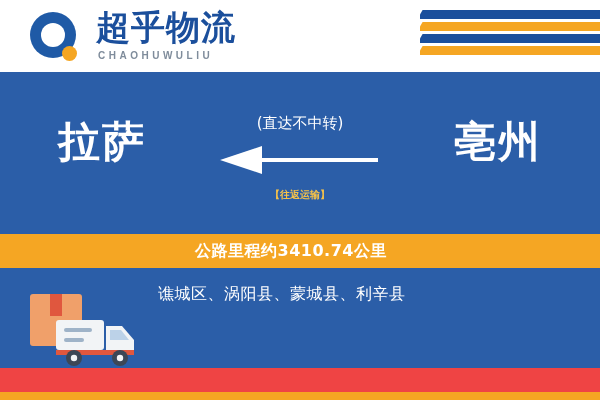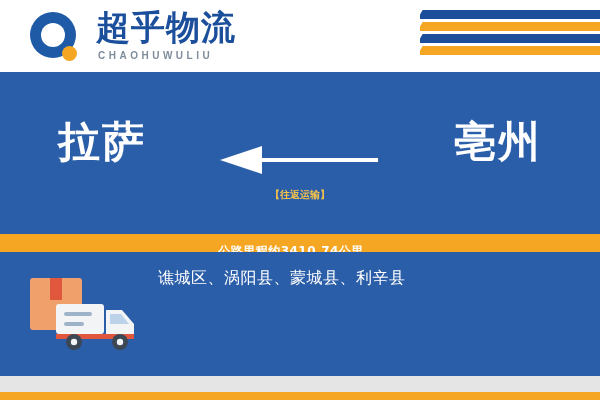--- a/index.html
+++ b/index.html
@@ -5,21 +5,21 @@
   html,body{margin:0;padding:0;}
   body{
     width:600px;height:400px;
     font-family:"Liberation Sans","DejaVu Sans",sans-serif;
     background:#ffffff;
     overflow:hidden;
   }
   .poster{
     position:relative;
     width:600px;height:400px;
-    background:#e5e5e5;
+    background:#ef4444;
   }
 
   
   .header{
     position:absolute;left:0;top:0;width:600px;height:72px;
     background:#ffffff;
   }
   .logo-mark{
     position:absolute;left:30px;top:12px;width:54px;height:54px;
   }
@@ -95,29 +95,29 @@
   }
 
   
   .band{
     position:absolute;left:0;top:234px;width:600px;height:34px;
     background:#f5a623;
     display:flex;align-items:center;justify-content:center;
   }
   .band-text{
     font-family:"DejaVu Sans",sans-serif;
-    font-size:12px;font-weight:bold;color:#ffffff;
+    font-size:16px;font-weight:bold;color:#ffffff;
     letter-spacing:0.5px;
     white-space:nowrap;
   }
   .band-gap{display:inline-block;width:18px;}
 
   
   .bottom{
-    position:absolute;left:0;top:252px;width:600px;height:124px;
+    position:absolute;left:0;top:268px;width:600px;height:100px;
     background:#2b5ea8;
   }
   .areas{
     position:absolute;left:158px;top:16px;
     font-family:"DejaVu Sans",sans-serif;
     font-size:16px;color:#ffffff;
     letter-spacing:0.5px;
   }
   .truck{
     position:absolute;left:28px;top:14px;width:120px;height:92px;
@@ -148,20 +148,21 @@
       <div class="stripe s2"></div>
       <div class="stripe s3"></div>
       <div class="stripe s4"></div>
     </div>
   </div>
 
   <div class="main">
     <div class="city city-to">亳州</div>
     <div class="city city-from">拉萨</div>
 
+    <div class="direct-label">(直达不中转)</div>
 
     <div class="arrows">
       <svg width="160" height="34" viewBox="0 0 160 34" xmlns="http://www.w3.org/2000/svg">
         <polygon points="0,16 42,2 42,14 158,14 158,18 42,18 42,30" fill="#ffffff"></polygon>
         <polygon points="160,18 118,32 118,20 2,20 2,16 118,16 118,4" fill="#ffffff" opacity="0"></polygon>
         <polygon points="78,6 158,6 158,2 78,2" fill="#ffffff" opacity="0"></polygon>
         <polygon points="150,30 70,30 70,22 150,22" fill="#ffffff" opacity="0"></polygon>
       </svg>
     </div>
 

